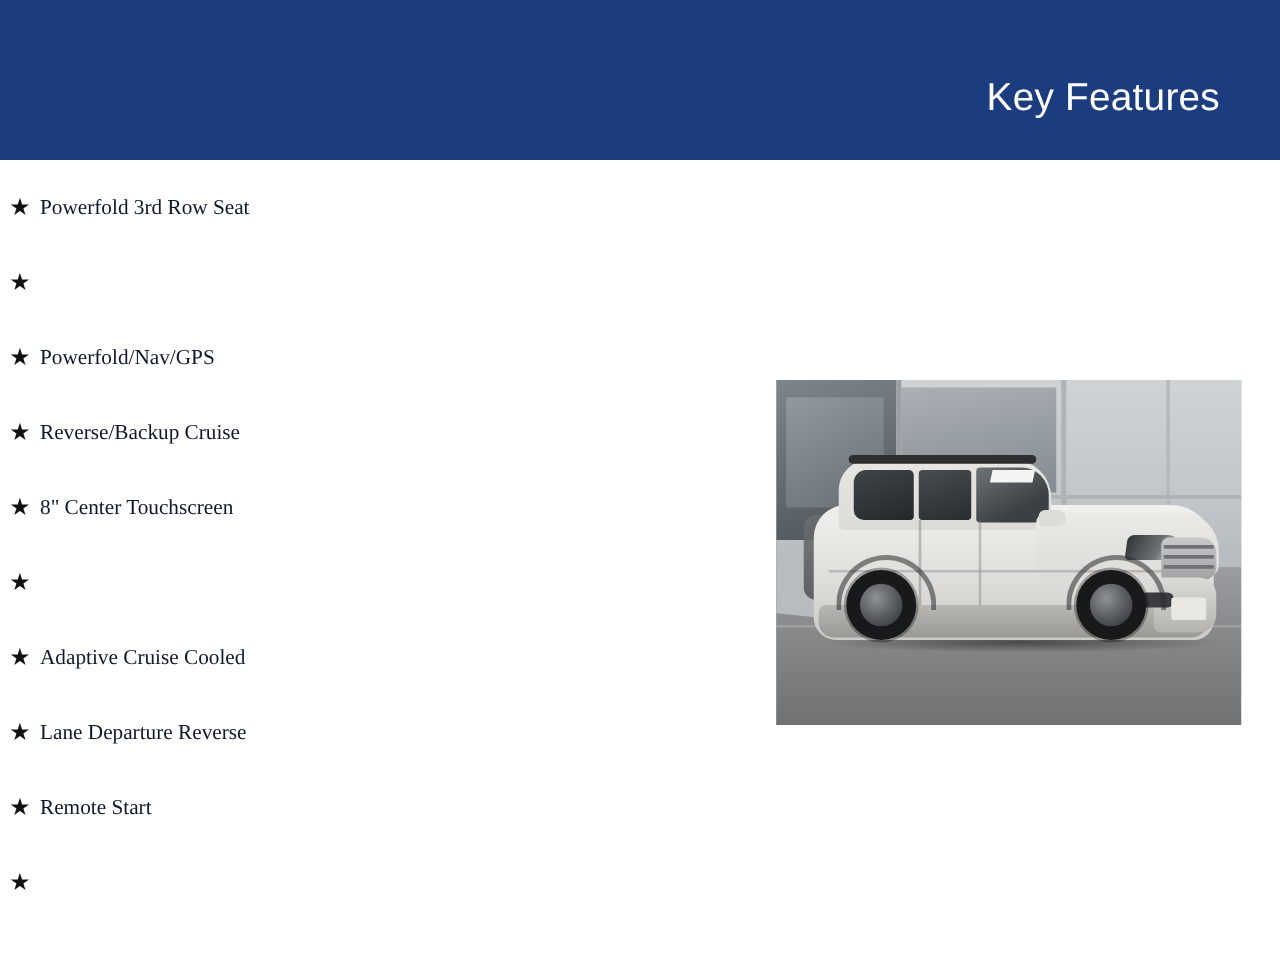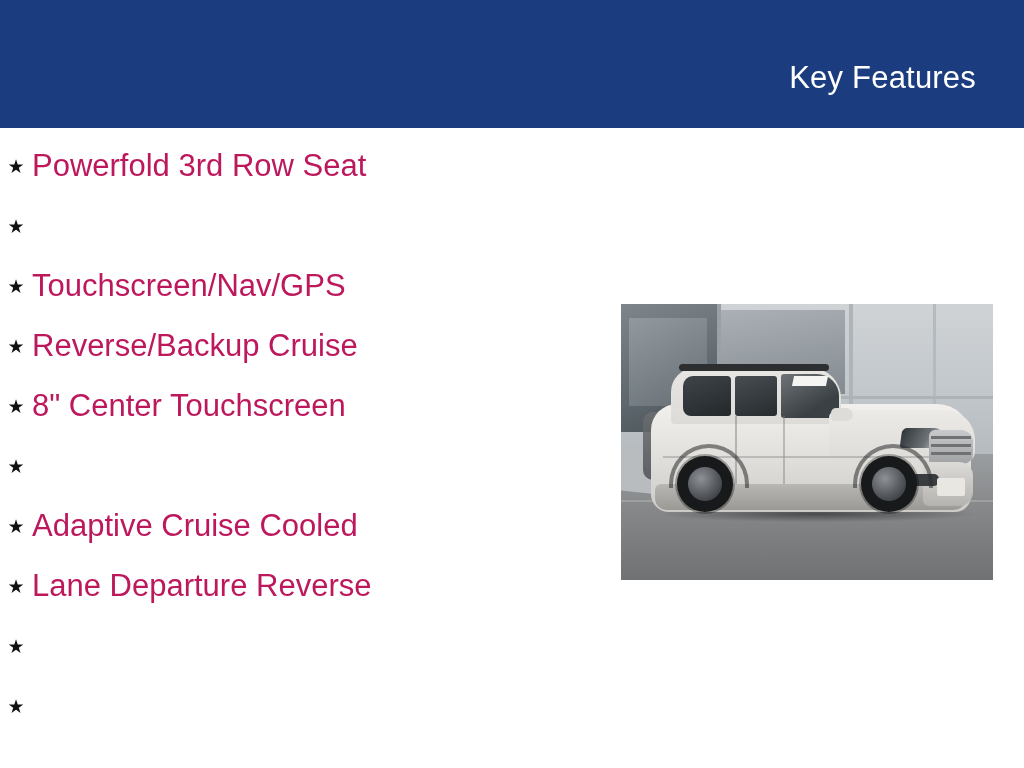--- a/index.html
+++ b/index.html
@@ -61,26 +61,27 @@
     width: 32px;
     min-width: 32px;
     text-align: center;
     color: #111111;
     font-size: 19px;
     line-height: 60px;
     font-family: "DejaVu Sans", sans-serif;
   }
 
   .feature-text {
-    color: #be185d;
-    font-size: 31px;
+    color: #0f172a;
+    font-size: 17px;
     line-height: 36px;
     padding-top: 12px;
     padding-right: 10px;
     white-space: pre-line;
+    font-family: Liberation Serif, serif;
   }
 
   .feature-item.single .feature-text {
     line-height: 60px;
     padding-top: 0;
   }
 
   
   .photo-frame {
     position: absolute;
@@ -329,21 +330,21 @@
       <span class="bullet-star">★</span>
       <span class="feature-text">Powerfold 3rd Row Seat</span>
     </div>
 
     <div class="feature-item single">
       <span class="bullet-star">★</span>
     </div>
 
     <div class="feature-item single">
       <span class="bullet-star">★</span>
-      <span class="feature-text">Touchscreen/Nav/GPS</span>
+      <span class="feature-text">Powerfold/Nav/GPS</span>
     </div>
 
     <div class="feature-item single">
       <span class="bullet-star">★</span>
       <span class="feature-text">Reverse/Backup Cruise</span>
     </div>
 
     <div class="feature-item single">
       <span class="bullet-star">★</span>
       <span class="feature-text">8" Center Touchscreen</span>
@@ -358,20 +359,21 @@
       <span class="feature-text">Adaptive Cruise Cooled</span>
     </div>
 
     <div class="feature-item single">
       <span class="bullet-star">★</span>
       <span class="feature-text">Lane Departure Reverse</span>
     </div>
 
     <div class="feature-item single">
       <span class="bullet-star">★</span>
+      <span class="feature-text">Remote Start</span>
     </div>
 
     <div class="feature-item">
       <span class="bullet-star">★</span>
     </div>
 
   </div>
 
   <div class="photo-frame">
     <div class="photo">

